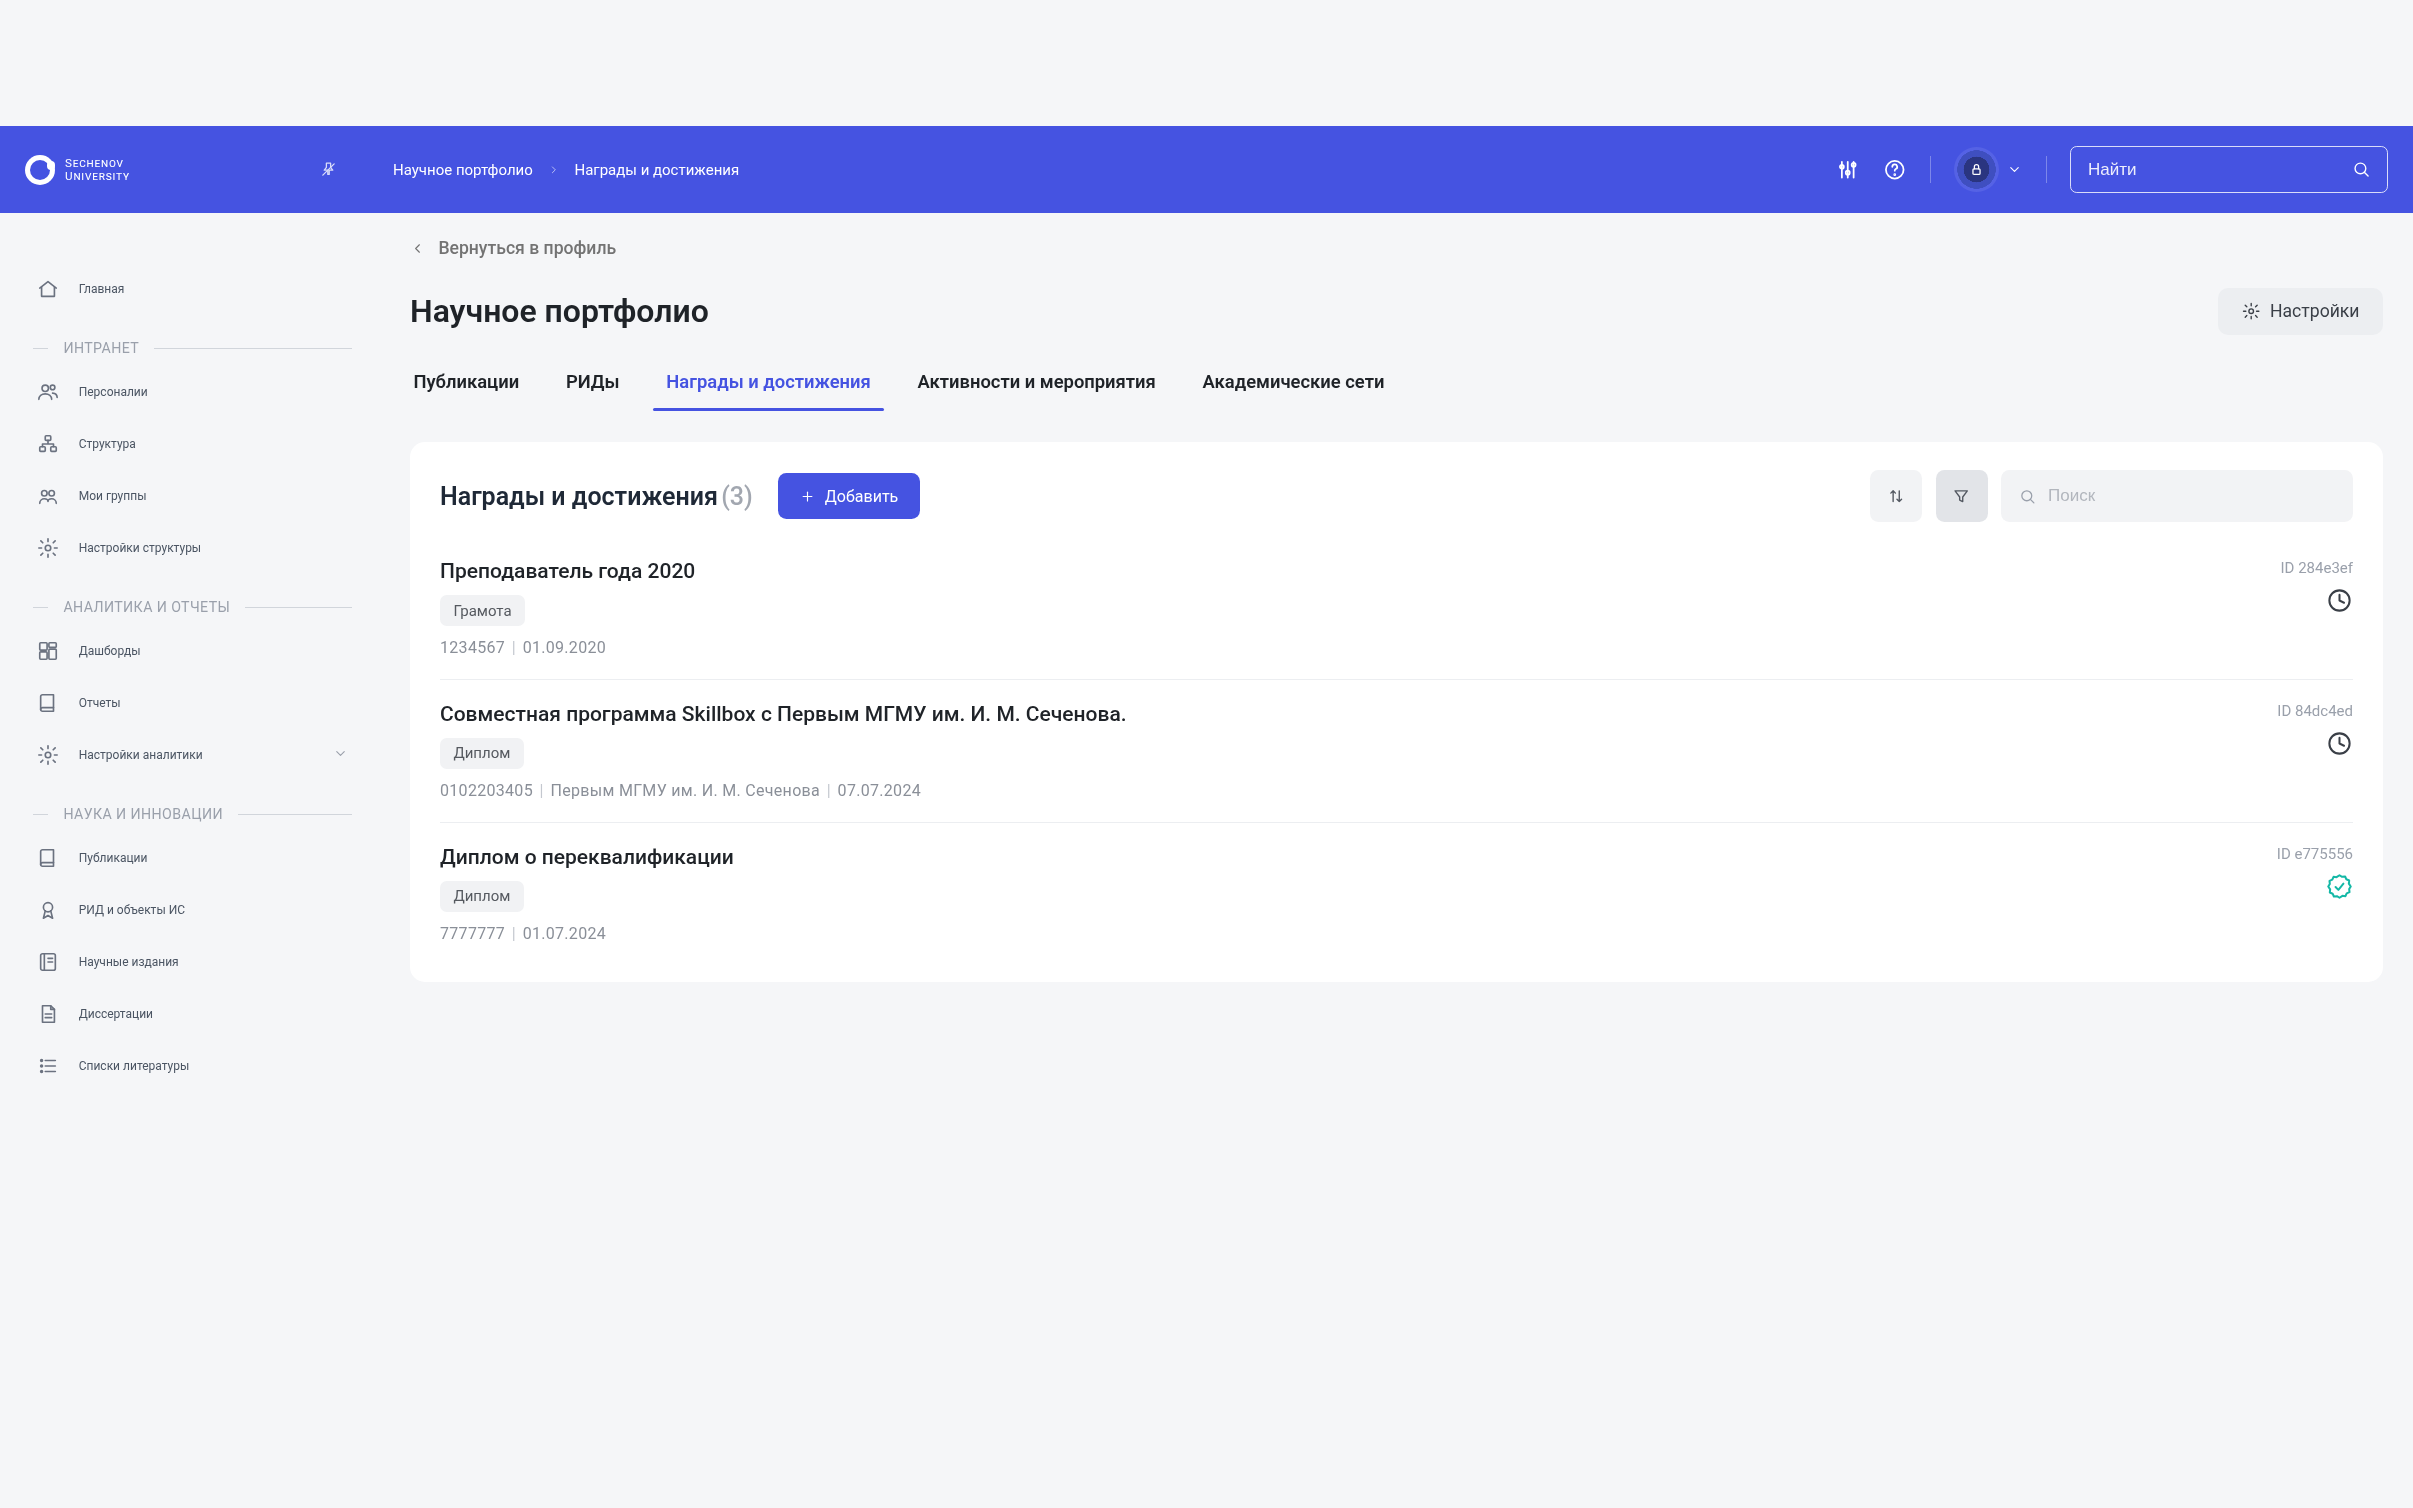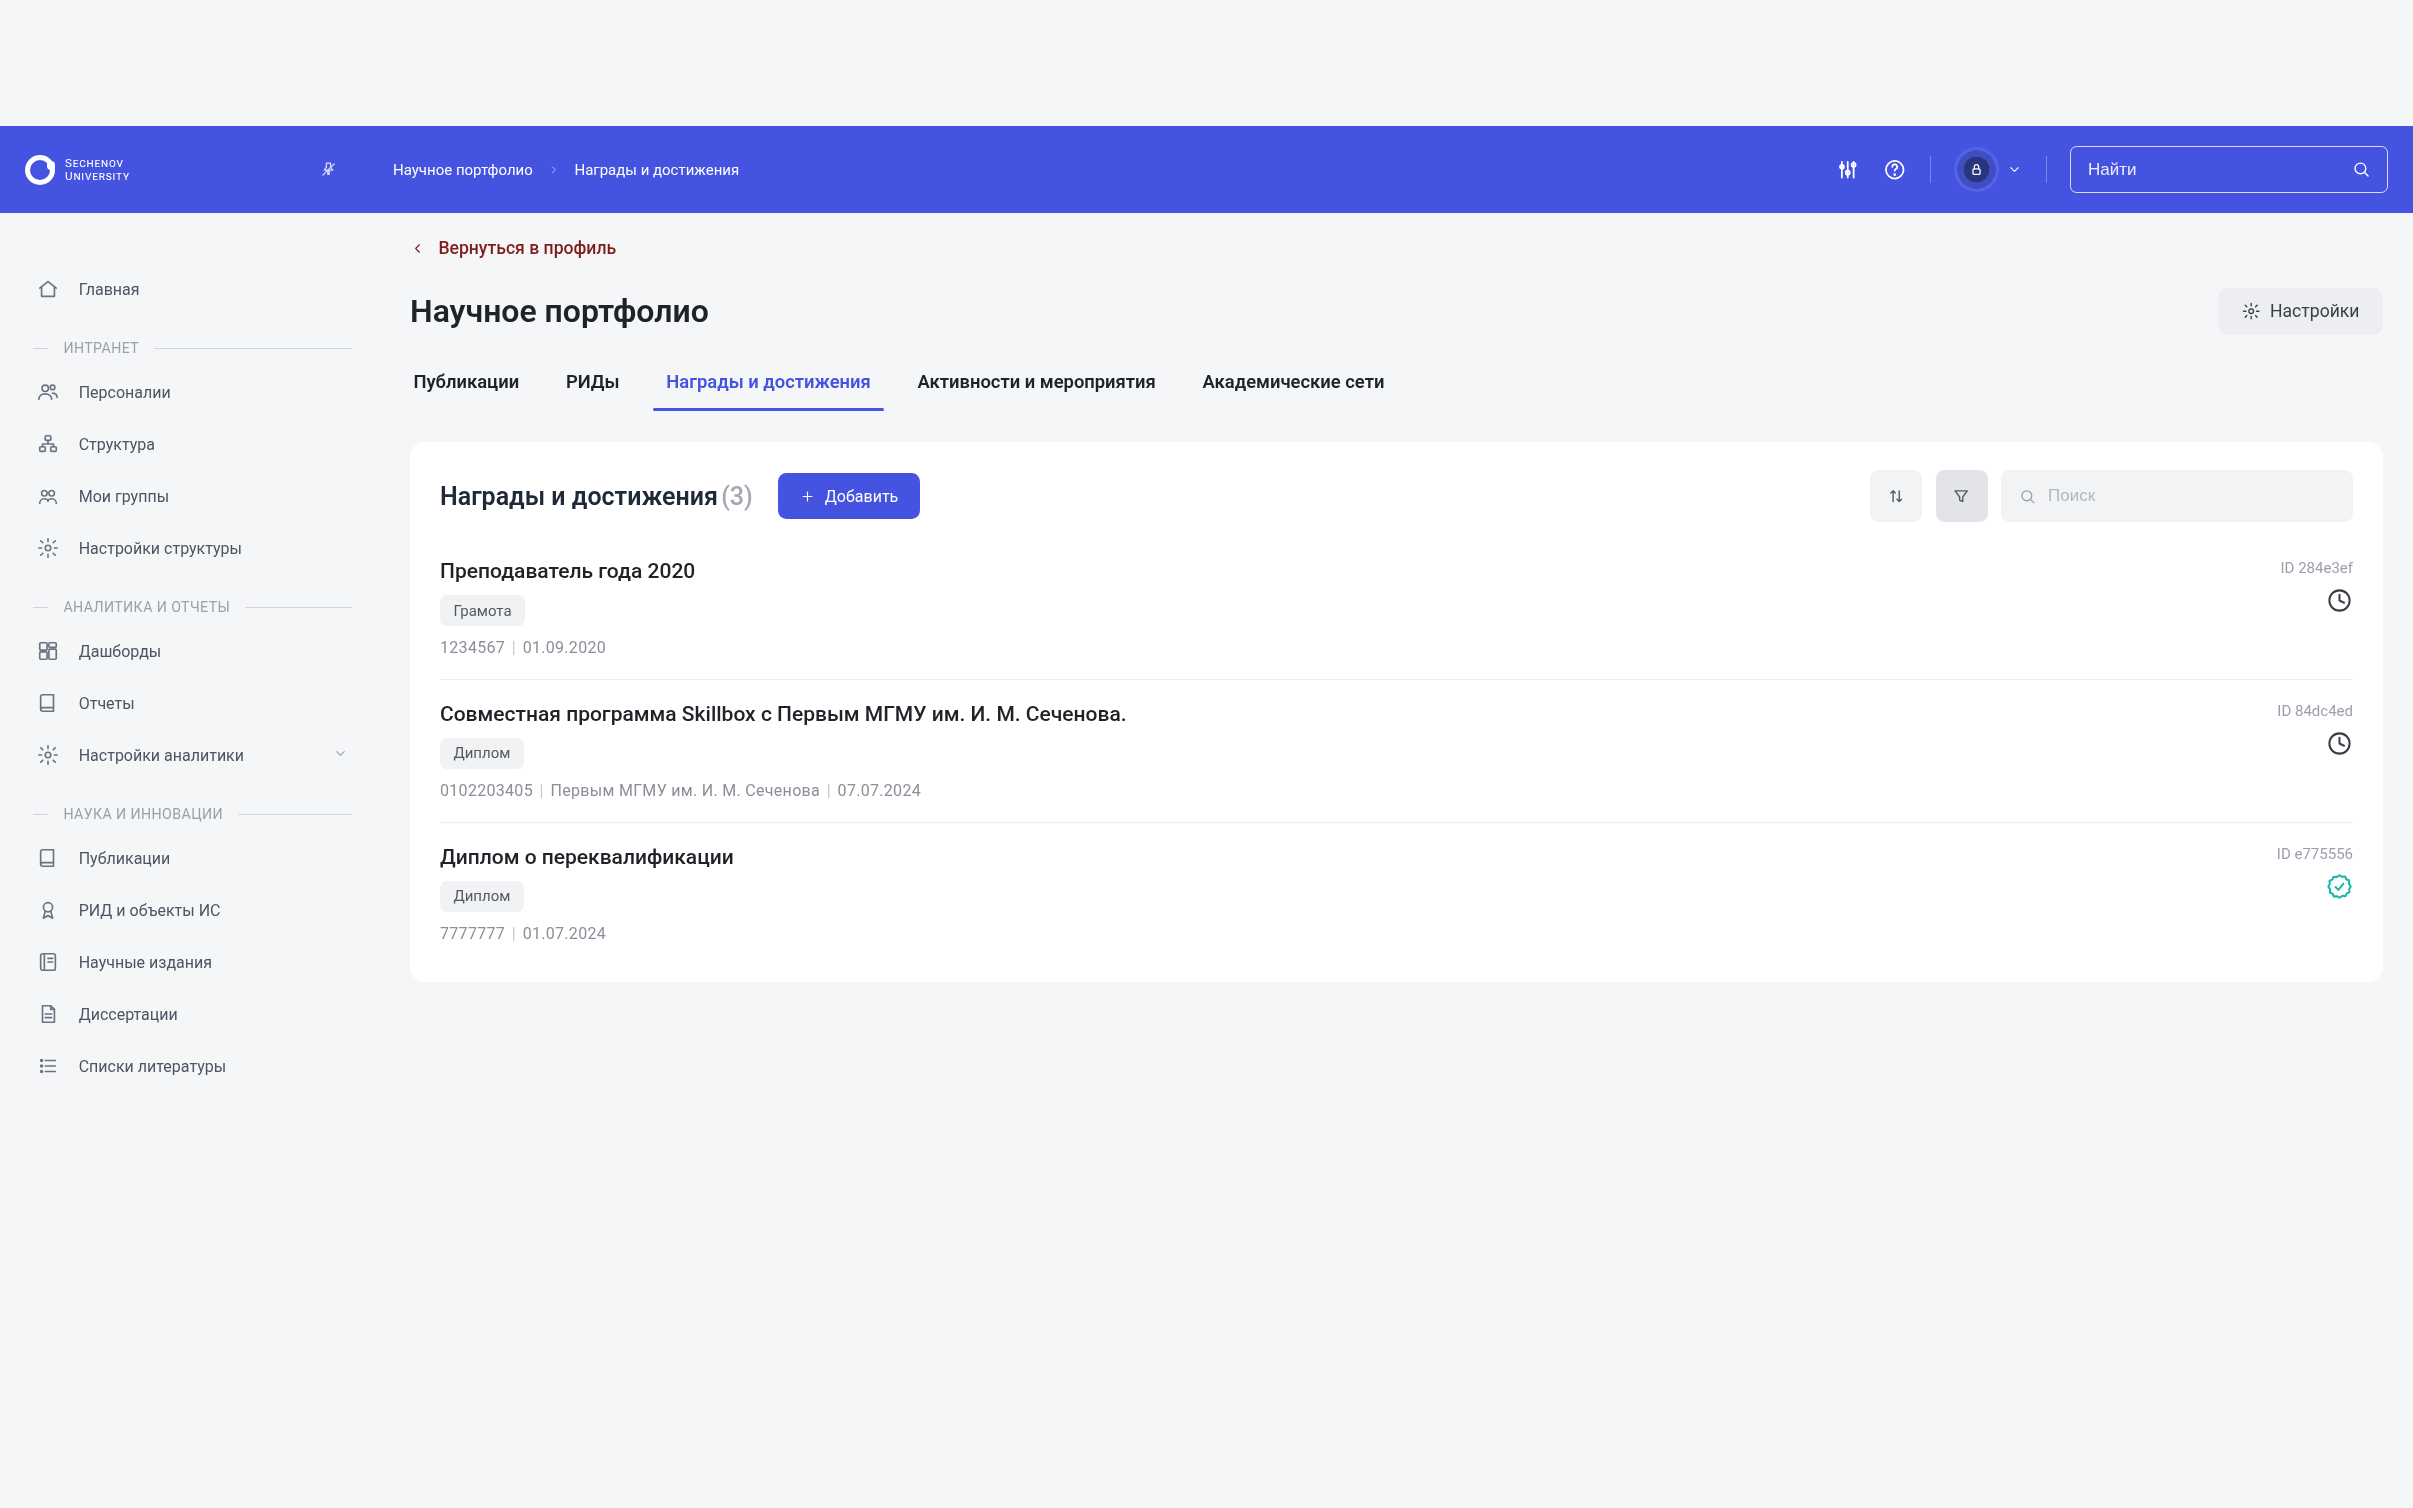--- a/index.html
+++ b/index.html
@@ -35,26 +35,26 @@
 
 
 .main{display:flex;}
 .sidebar{width:385px;padding:25px 25px 34px;}
 .side-search{background:#e9eaed;border-radius:8.4px;height:52px;display:flex;align-items:center;padding:0 18.4px;gap:11.7px;color:#9aa0ab;}
 .side-search input{background:transparent;border:none;outline:none;font-size:17px;flex:1;color:#4b5563;}
 .side-search input::placeholder{color:#9aa0ab;}
 .side-section-title{display:flex;align-items:center;gap:15px;color:#9aa0ab;font-size:14.2px;letter-spacing:0.4px;margin:25px 0 10px;padding:0 8.4px;}
 .side-section-title::before,.side-section-title::after{content:"";flex:0 0 15px;height:0.8px;background:#d1d5db;}
 .side-section-title::after{flex:1;}
-.nav-item{display:flex;align-items:center;gap:20px;padding:15px 11.7px;font-size:16px;color:#4b5563;cursor:pointer;border-radius:6.7px;}
+.nav-item{display:flex;align-items:center;gap:20px;padding:15px 11.7px;font-size:12px;color:#4b5563;cursor:pointer;border-radius:6.7px;}
 .nav-item .icon{width:22px;height:22px;display:flex;align-items:center;justify-content:center;color:#6b7280;}
 .nav-item .chev{margin-left:auto;color:#9aa0ab;}
 
 .content{flex:1;padding:25px 30px 50px 25px;}
-.back-link{display:flex;align-items:center;gap:13.4px;color:#7f1d1d;font-size:17.6px;font-weight:500;cursor:pointer;margin-bottom:30px;}
+.back-link{display:flex;align-items:center;gap:13.4px;color:#737373;font-size:17.6px;font-weight:500;cursor:pointer;margin-bottom:30px;}
 .page-head{display:flex;align-items:center;justify-content:space-between;margin-bottom:25px;}
 .page-title{font-size:32px;font-weight:600;color:#1f2328;}
 .settings-btn{display:flex;align-items:center;gap:10px;background:#eceef1;border-radius:10px;padding:13.4px 23.5px;font-size:17.6px;color:#3a3f47;cursor:pointer;}
 
 
 .tabs{display:flex;gap:40px;border-bottom:0.8px solid transparent;margin-bottom:30px;}
 .tab{font-size:18.4px;font-weight:600;color:#1f2328;padding:11.7px 3.4px 18.4px;cursor:pointer;position:relative;}
 .tab.active{color:#4553e1;}
 .tab.active::after{content:"";position:absolute;left:-10px;right:-10px;bottom:0;height:2.5px;background:#4553e1;border-radius:1.7px;}
 

